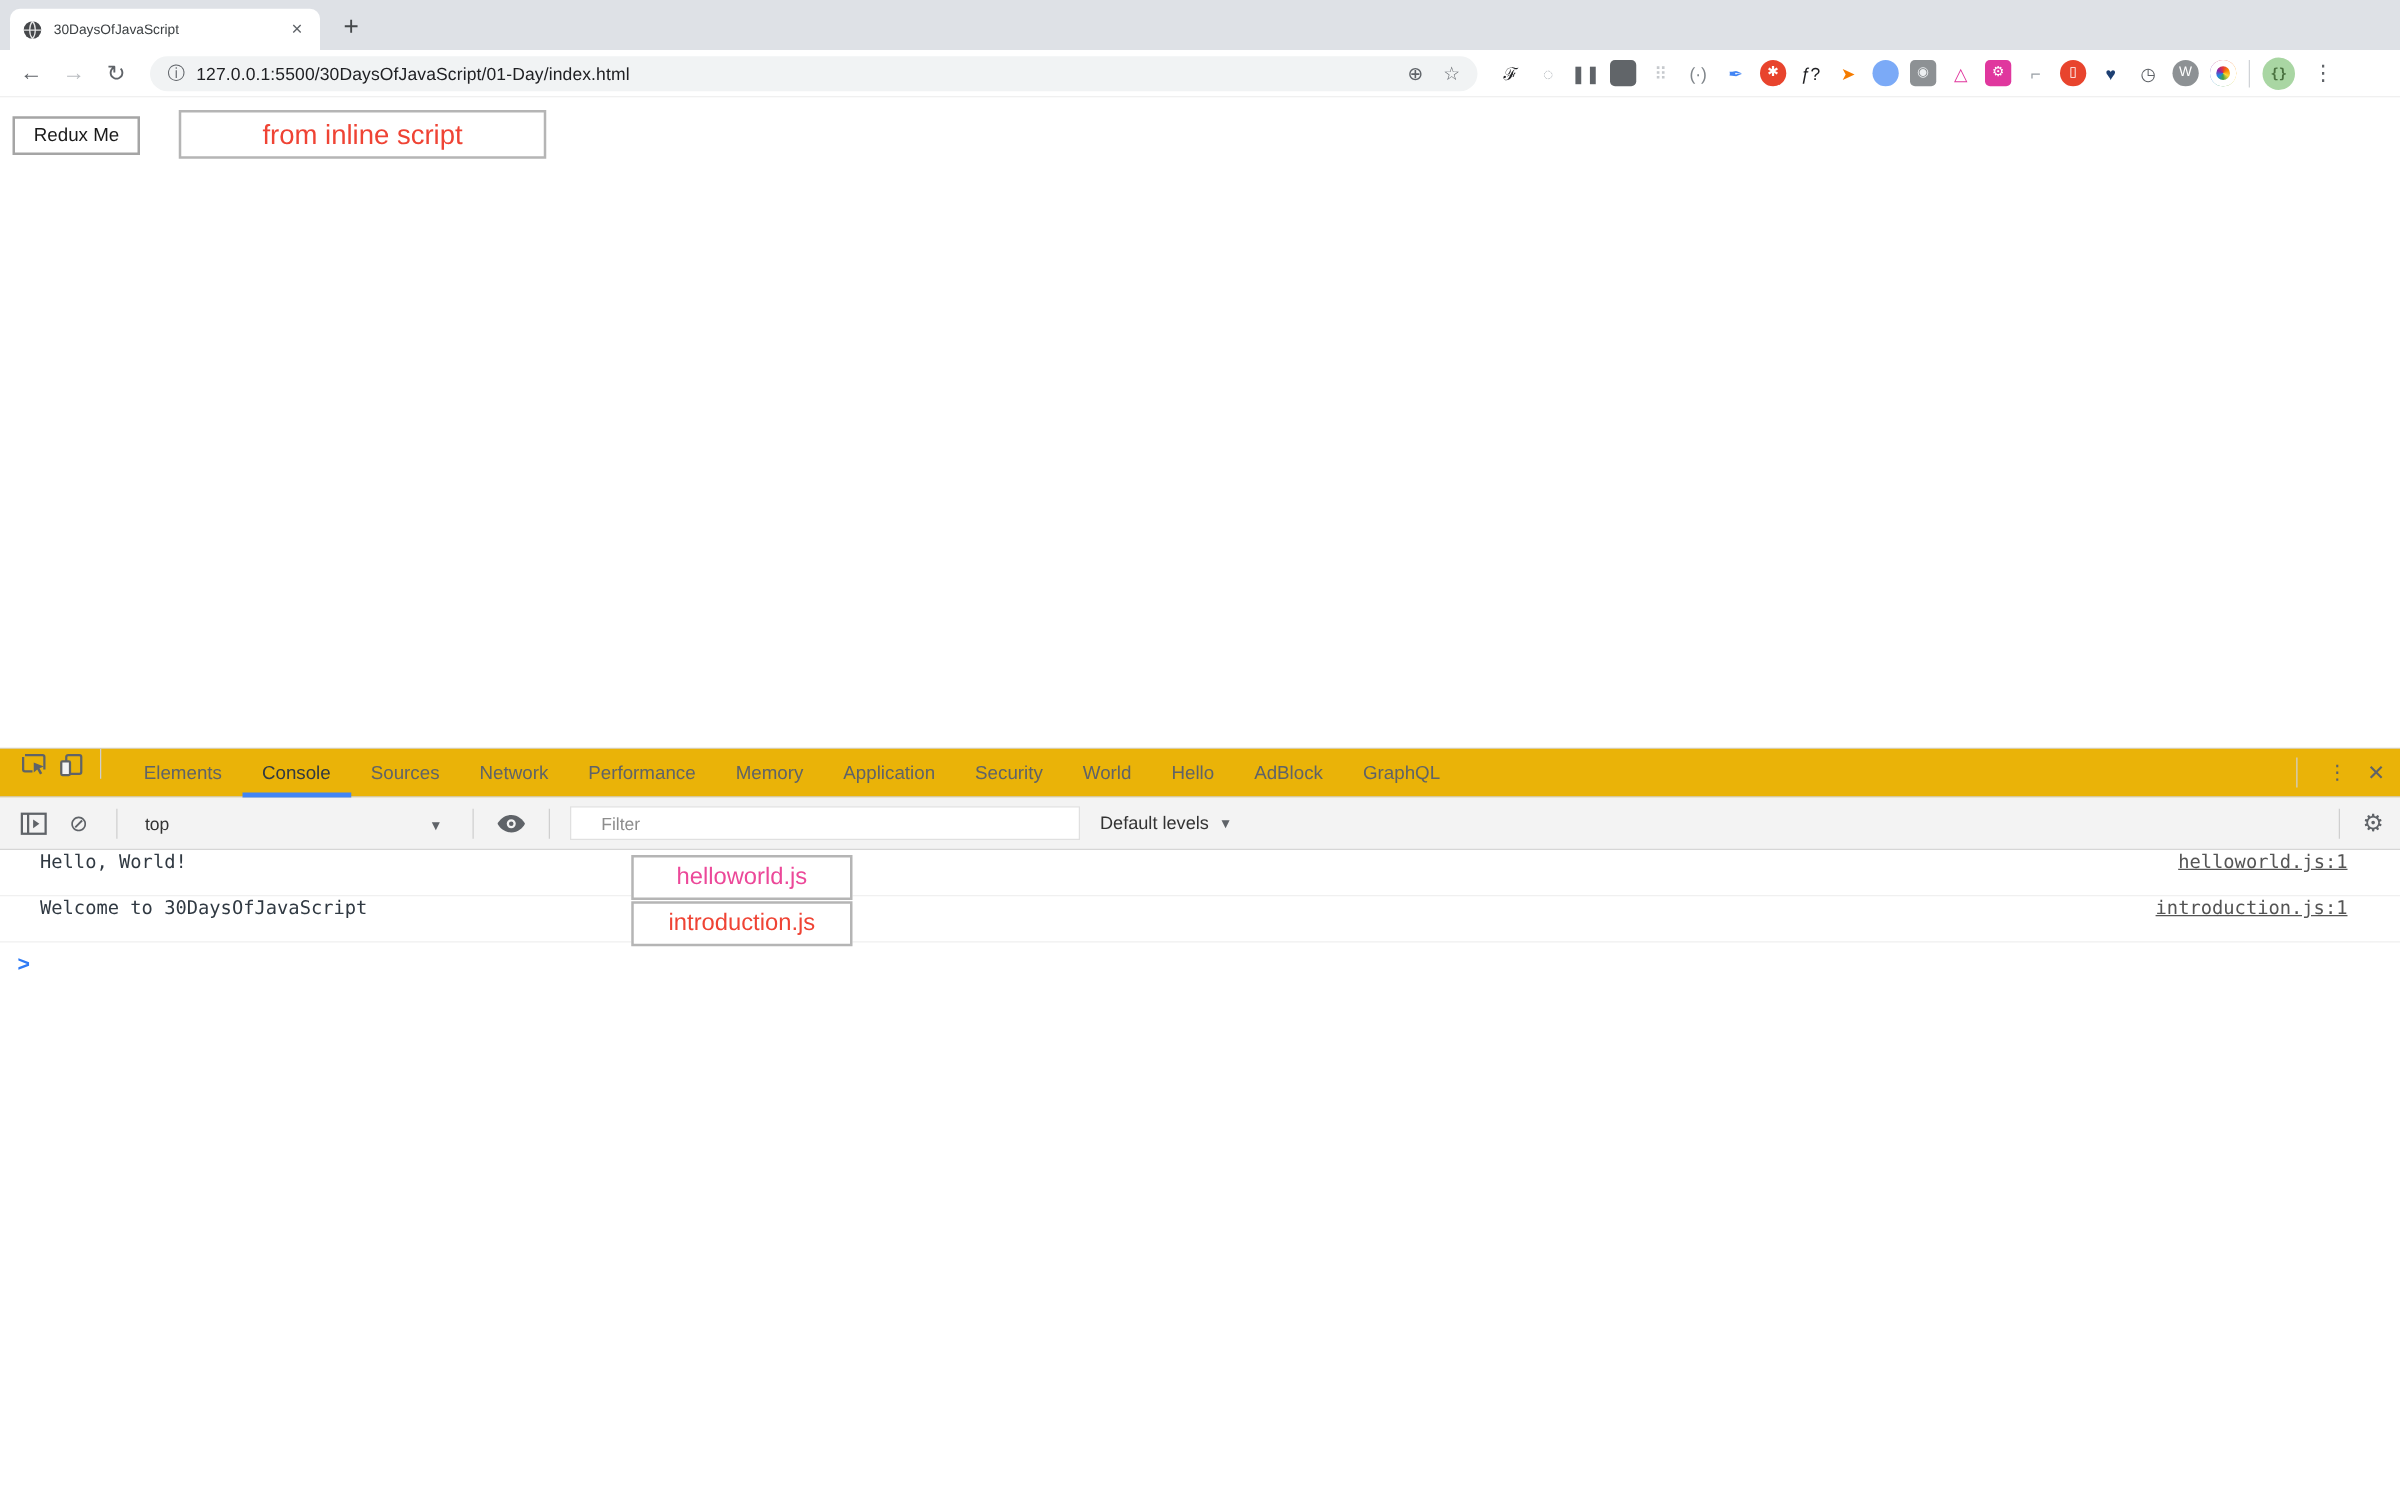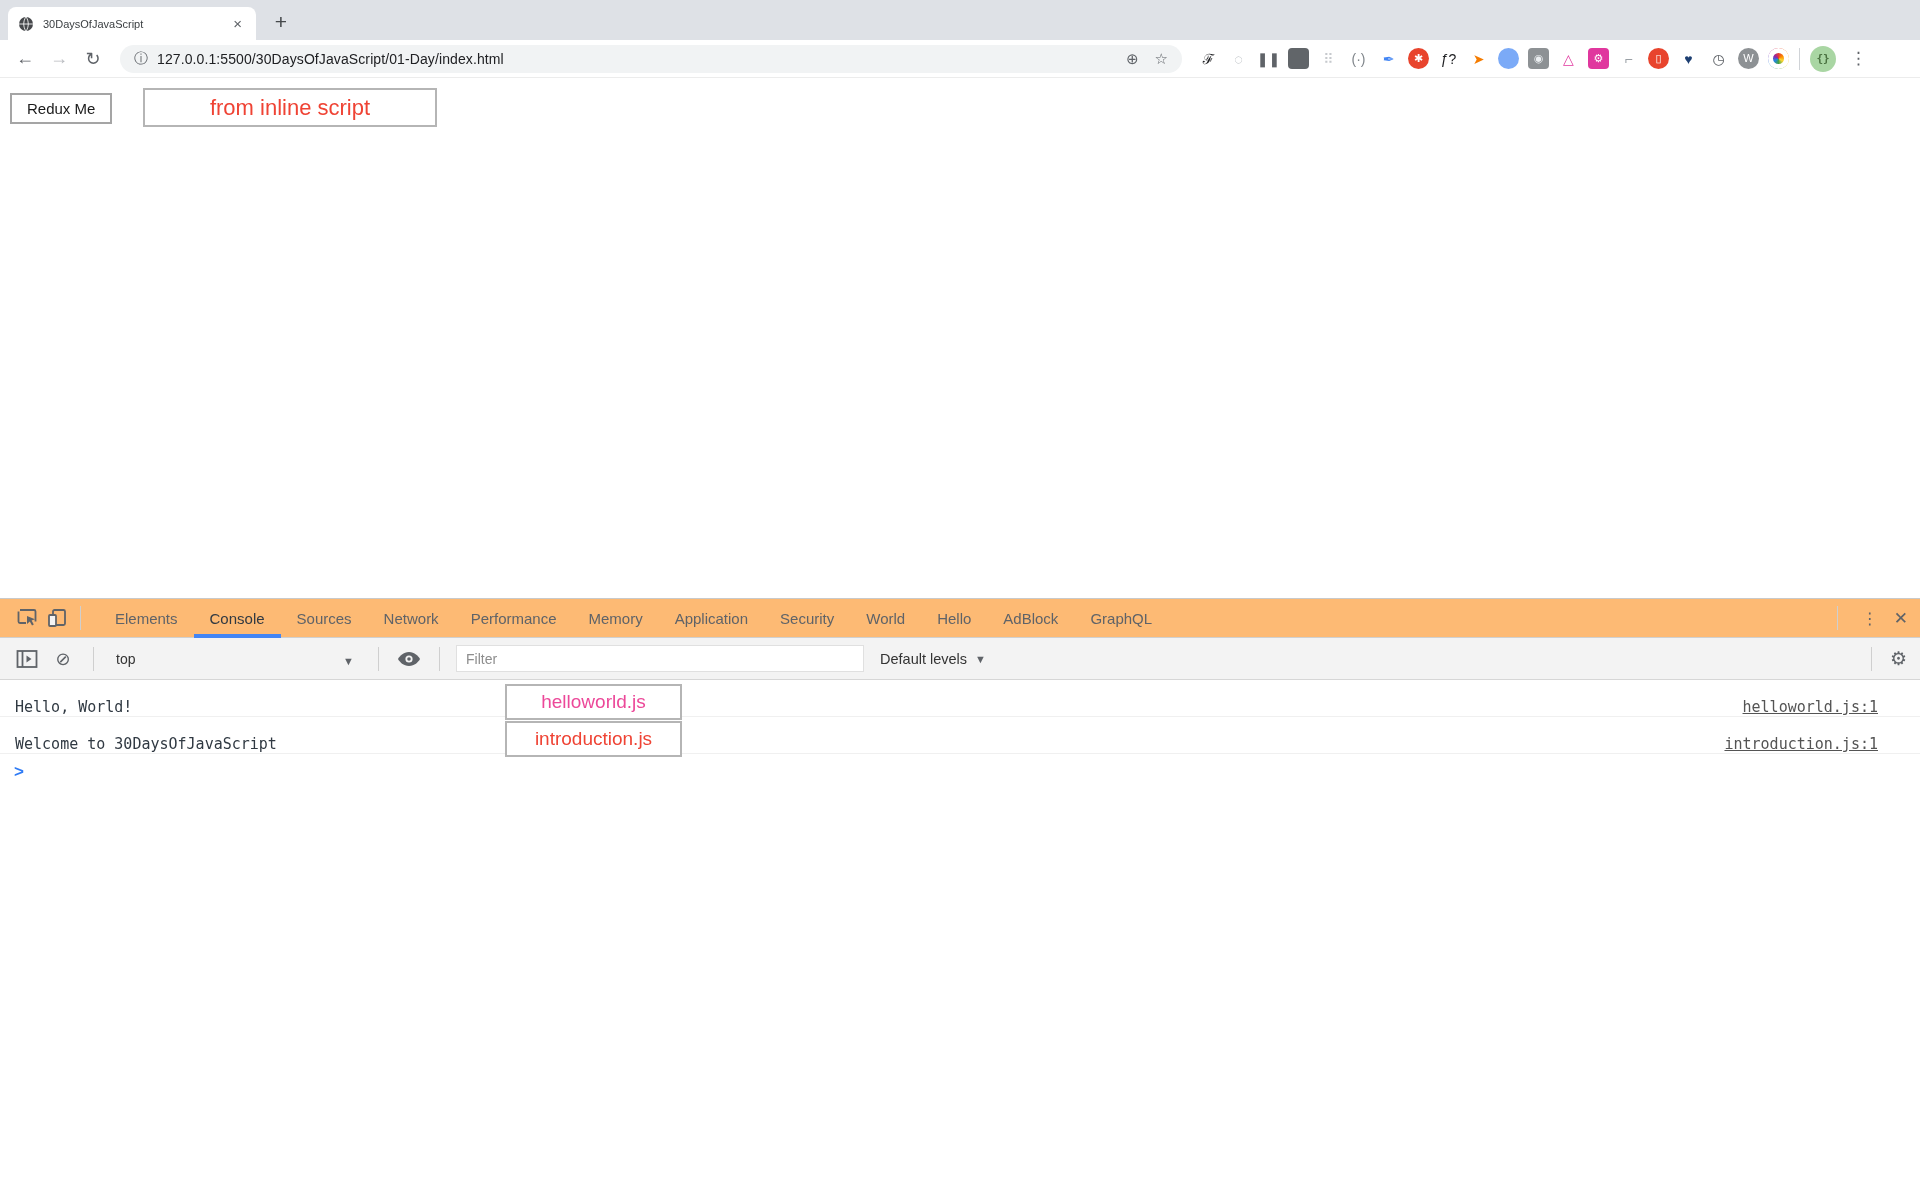--- a/index.html
+++ b/index.html
@@ -42,48 +42,48 @@
   
   .page { height:520px; background:#fff; position:relative; }
   .clickme { position:absolute; left:10px; top:15px; padding:5px 15px; background:#fff;
              border:2px solid #a5a5a5; font-size:15px; color:#1a1a1a; font-family:inherit; }
   .inline-box { position:absolute; left:143px; top:10px; width:294px; height:39px;
                 border:2px solid #b5b5b5; display:flex; align-items:center; justify-content:center;
                 font-size:22px; }
 
   
   .devtools { border-top:1px solid #c9c9c9; }
-  .dt-tabbar { height:39px; background:#fdba74; border-bottom:1px solid #d0d0d0;
-               display:flex; align-items:center; padding:0 12px; }
+  .dt-tabbar { height:39px; background:#eab308; border-bottom:1px solid #d0d0d0;
+               display:flex; padding:0 12px; }
   .dt-icon { width:30px; height:26px; display:flex; align-items:center; justify-content:center; }
   .dt-vsep { width:1px; height:24px; background:#cfcfcf; margin:0 8px; }
   .dt-tabs { display:flex; height:39px; margin-left:10px; }
   .dt-tab { padding:0 16px; display:flex; align-items:center; font-size:15px; color:#5f6368; position:relative; }
   .dt-tab.active { color:#303942; }
   .dt-tab.active::after { content:""; position:absolute; left:0; right:0; bottom:0; height:4px; background:#4285f4; }
   .dt-right { margin-left:auto; display:flex; align-items:center; gap:16px; color:#5f6368; }
   .dt-menu { font-size:16px; } .dt-close { font-size:17px; }
 
   .console-toolbar { height:42px; background:#f3f3f3; border-bottom:1px solid #d6d6d6;
                      display:flex; align-items:center; padding:0 13px; gap:8px; }
   .ct-icon { width:28px; height:26px; display:flex; align-items:center; justify-content:center;
              color:#5f6368; font-size:18px; }
   .frame-select { width:252px; display:flex; justify-content:space-between; align-items:flex-end;
                   font-size:14px; color:#333; padding:0 8px 0 6px; }
   .frame-arrow { font-size:11px; color:#5f6368; }
-  .filter-input { width:408px; height:27px; border:1px solid #e0e0e0; background:#fff; padding:0 9px;
+  .filter-input { width:408px; height:27px; border:1px solid #e0e0e0; background:#fff; padding:0 24px;
                   font-size:14px; font-family:inherit; color:#333; outline:none; }
   .filter-input::placeholder { color:#8d8d8d; }
   .levels { display:flex; align-items:center; gap:8px; font-size:14.5px; color:#333; margin-left:8px; }
   .ct-right { margin-left:auto; display:flex; align-items:center; gap:10px; }
   .gear { font-size:19px; color:#5f6368; }
 
   .console { background:#fff; font-family:"DejaVu Sans Mono",monospace; }
-  .console-row { min-height:37px; border-bottom:1px solid #f0f0f0; display:flex; align-items:flex-end;
-                 position:relative; padding-left:15px; }
+  .console-row { min-height:37px; border-bottom:1px solid #f0f0f0; display:flex; align-items:flex-start;
+                 position:relative; padding-left:32px; }
   .msg-text { font-size:15px; color:#303942; }
   .annotation { position:absolute; left:505px; top:4px; width:177px; height:36px; border:2px solid #b5b5b5;
                 background:#fff; display:flex; align-items:center; justify-content:center;
                 font-family:"Liberation Sans",sans-serif; font-size:19px; z-index:2; }
   .source-link { margin-left:auto; margin-right:42px; font-size:15px; color:#545454;
                  text-decoration:underline; cursor:pointer; }
   .prompt-row { height:36px; display:flex; align-items:center; padding-left:14px; }
   .prompt { color:#2f7bf5; font-size:17px; font-weight:bold; }
 
   svg { display:block; }

